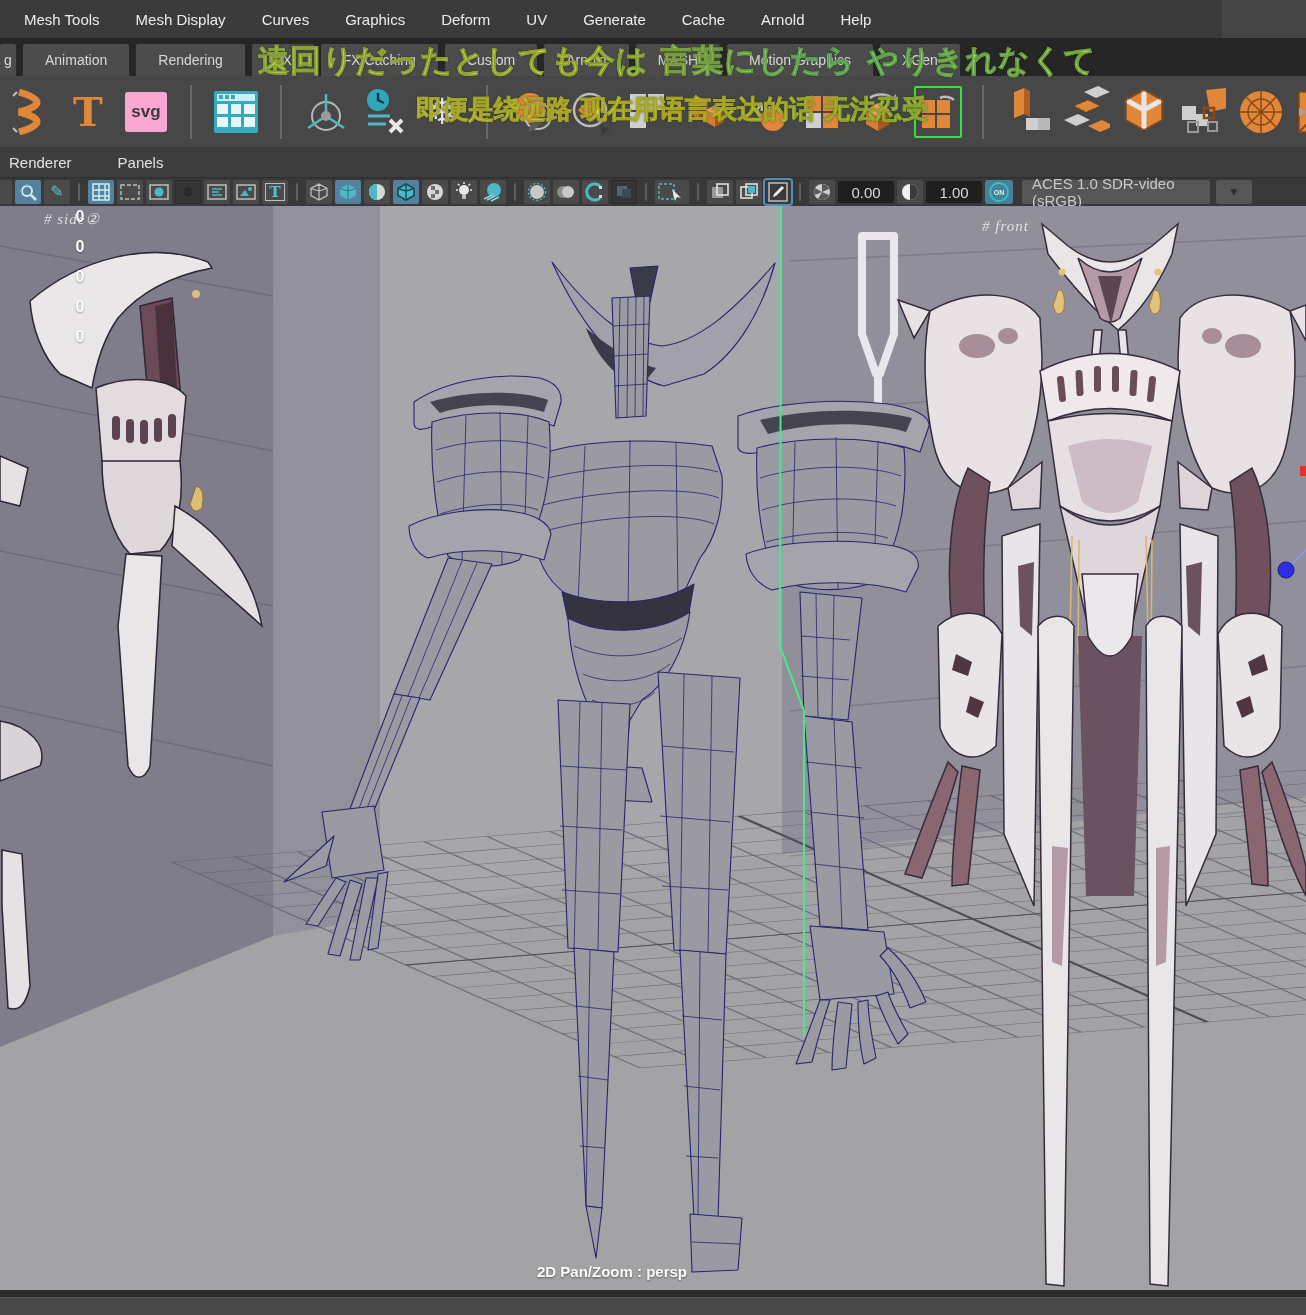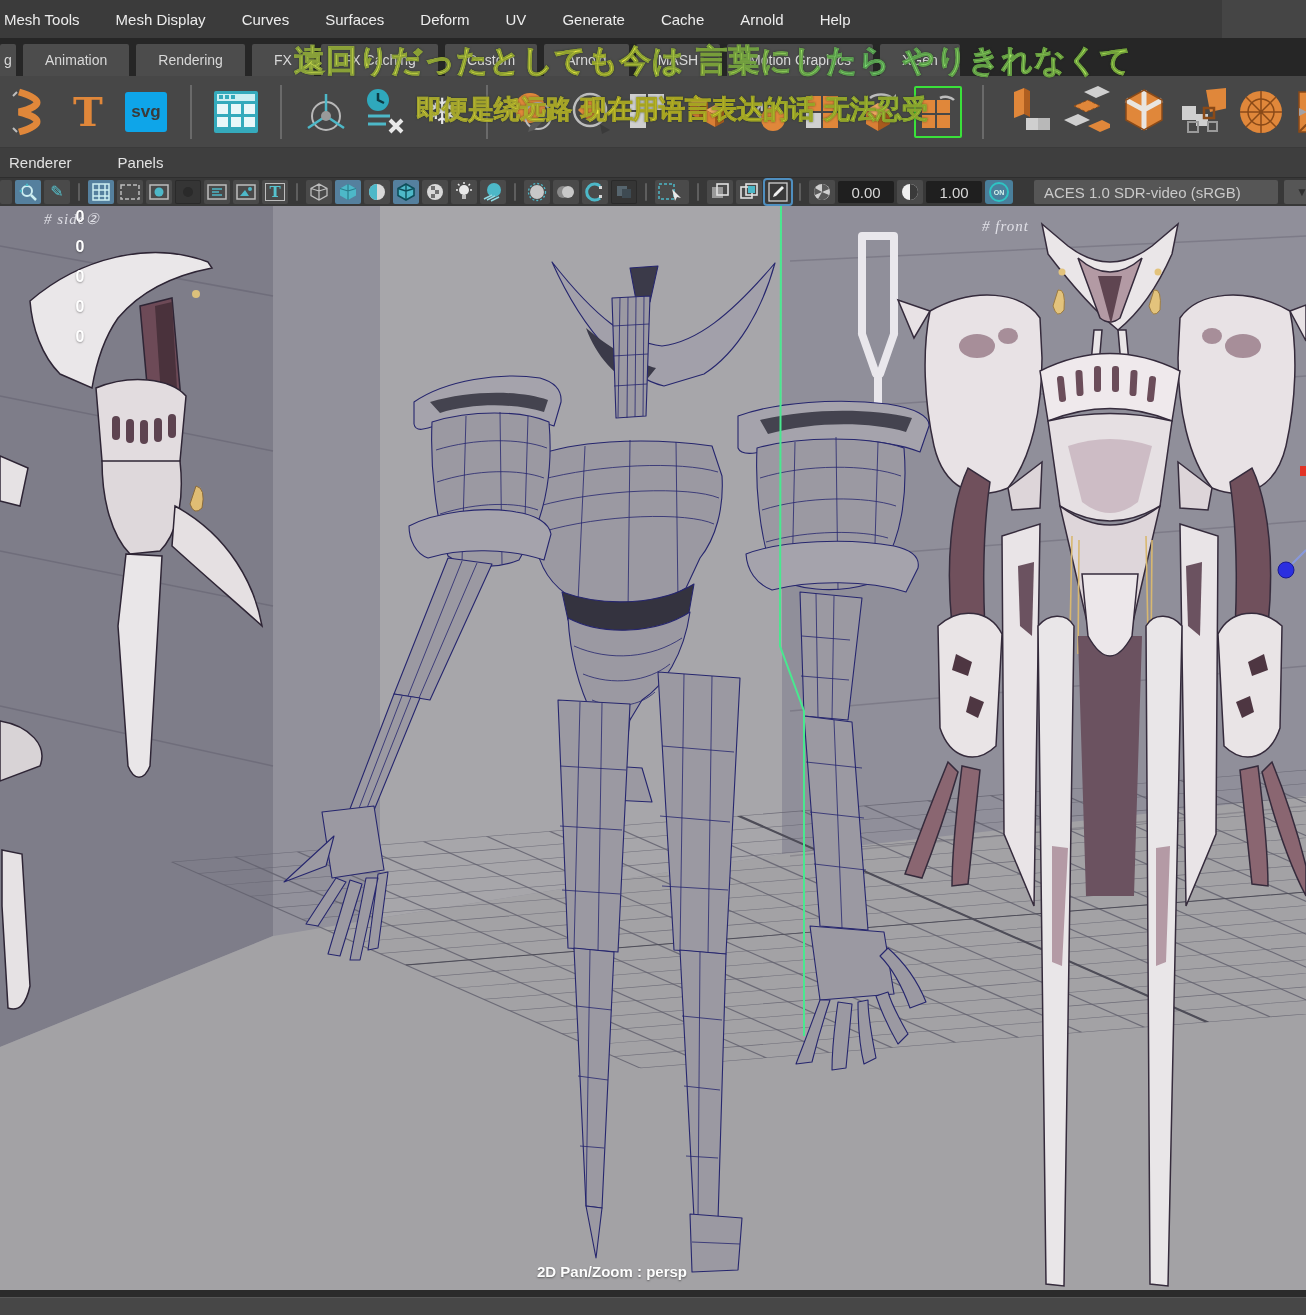--- a/index.html
+++ b/index.html
@@ -2,39 +2,39 @@
 <html><head>
 <meta charset="utf-8">
 <style>
   * { margin:0; padding:0; box-sizing:border-box; }
   html,body { width:1306px; height:1315px; overflow:hidden; background:#454545;
     font-family:"Liberation Sans", sans-serif; }
   #app { position:relative; width:1306px; height:1315px; }
 
   
   #menubar { position:absolute; left:0; top:0; width:1222px; height:38px;
-    background:#3b3b3b; display:flex; align-items:center; gap:36px; padding-left:4px; }
+    background:#3b3b3b; display:flex; align-items:center; gap:36px; padding-left:24px; }
   #menubar .mi { color:#ececec; font-size:15px; cursor:default; white-space:nowrap; }
 
   
   #tabs { position:absolute; left:0; top:38px; width:1306px; height:38px;
     background:#262626; display:flex; align-items:flex-end; gap:7px; }
   .tab { background:#4c4c4c; color:#d8d8d8; font-size:14px; height:32px;
     display:flex; align-items:center; padding:0 22px; border-radius:2px 2px 0 0; }
   .tab.partial { width:16px; padding:0 4px; overflow:hidden; }
 
   
   #shelf { position:absolute; left:0; top:76px; width:1306px; height:72px;
     background:#474747; border-bottom:1px solid #3a3a3a;
     display:flex; align-items:center; gap:10px; padding-left:6px; }
   .shicon { width:48px; height:52px; display:flex; align-items:center; justify-content:center;
     position:relative; flex:none; }
   .shsep { width:2px; height:54px; background:#6a6a6a; margin:0 10px; flex:none; }
   .ttool { font-family:"DejaVu Serif", serif; font-weight:bold; font-size:40px; color:#e0873a; line-height:1; }
-  .svgbadge { width:42px; height:40px; background:#0ea5e9; border-radius:3px; display:flex;
+  .svgbadge { width:42px; height:40px; background:#f9a8d4; border-radius:3px; display:flex;
     align-items:center; justify-content:center; font-weight:bold; font-size:17px; color:#3a3a3a; }
   .wingrid { width:44px; height:42px; background:#35aabc; border-radius:2px; padding:3px; }
   .wingrid .bar { height:7px; background:#cdeef2; margin-bottom:3px; display:flex; gap:2px; padding:1px 2px;}
   .wingrid .bar i { width:4px; height:4px; background:#35aabc; display:block;}
   .wingrid .cells { display:grid; grid-template-columns:repeat(3,1fr); gap:3px; }
   .wingrid .cells i { height:10px; background:#e9f7f9; display:block; }
   .snow { font-size:36px; color:#e8e8e8; font-family:"DejaVu Sans", sans-serif; }
   .rot { font-size:26px; color:#c2c2c2; font-family:"DejaVu Sans", sans-serif; line-height:1; }
   .sel-brackets { border:2px solid #3ae13a; border-radius:2px; }
 
@@ -51,22 +51,22 @@
   .vbtn.hl { background:#55809e; }
   .vbtn.dark { background:#353535; box-shadow:inset 0 0 0 1px #2a2a2a; }
   .vbtn.activebox { background:#3a3a3a; box-shadow:0 0 0 2px #4f8fc0; }
   .vsep { width:2px; height:18px; background:#5e5e5e; margin:0 5px; flex:none; border-radius:1px;}
   .numfield { width:56px; height:22px; background:#1f1f1f; color:#d8d8d8; font-size:15px;
     display:flex; align-items:center; justify-content:center; border-radius:2px; flex:none;}
   #onbtn { width:28px; height:24px; background:#4a7f9b; border-radius:3px; display:flex;
     align-items:center; justify-content:center; flex:none;}
   #onbtn b { width:20px; height:20px; border-radius:50%; border:2px solid #2ec4c4; color:#d6f6ee;
     font-size:7px; display:flex; align-items:center; justify-content:center; font-weight:bold;}
-  #csdrop { width:244px; height:24px; background:#565656; color:#c9c9c9; font-size:15px;
-    display:flex; align-items:center; padding-left:10px; border-radius:2px; flex:none; margin-left:18px;}
+  #csdrop { width:188px; height:24px; background:#565656; color:#c9c9c9; font-size:15px;
+    display:flex; align-items:center; padding-left:10px; border-radius:2px; flex:none; margin-left:6px;}
   #csarrow { width:36px; height:24px; background:#565656; color:#2f2f2f; font-size:12px;
     display:flex; align-items:center; justify-content:center; border-radius:2px; flex:none; margin-left:3px;}
   .glyphteal { color:#55c3cf; font-size:16px; line-height:1; font-family:"DejaVu Sans", sans-serif;}
   .tserif { font-family:"DejaVu Serif", serif; font-weight:bold; color:#55c3cf; font-size:15px; border:1px solid #bdbdbd; padding:0 3px; line-height:1.1;}
 
   
   #viewport { position:absolute; left:0; top:206px; width:1306px; height:1084px; background:#a3a2a6; }
   #vpsvg { position:absolute; left:0; top:0; }
   .hudzero { position:absolute; left:70px; width:20px; color:#fff; font-weight:bold;
     font-size:16px; text-align:center; text-shadow:0 1px 2px rgba(0,0,0,.35); }
@@ -76,41 +76,40 @@
     color:#fdfdfd; font-weight:bold; font-size:15px; text-shadow:0 1px 2px rgba(0,0,0,.45);
     transform:translateX(-41px); }
 
   
   .subtitle { position:absolute; font-weight:bold; white-space:nowrap; z-index:60;
     font-family:"DejaVu Sans", sans-serif;
     -webkit-background-clip:text; background-clip:text; color:transparent;
     filter:drop-shadow(0 0 1px rgba(20,40,15,.55)); }
   #sub-jp { left:258px; top:40px; font-size:31px; letter-spacing:1px;
     background-image:linear-gradient(90deg,#e2ef55 0%,#f2ee3e 38%,#86e87c 68%,#bcee55 100%);
-    margin-left:36px;
     -webkit-text-stroke:0.7px rgba(25,65,25,.45); }
   #sub-cn { left:416px; top:92px; font-size:26px;
     background-image:linear-gradient(90deg,#eef04a 0%,#f4ee33 55%,#b9ee4a 100%);
     -webkit-text-stroke:0.7px rgba(70,70,10,.45); }
 
   
   #strip1 { position:absolute; left:0; top:1290px; width:1306px; height:7px; background:#2b2b2b; }
   #strip2 { position:absolute; left:0; top:1297px; width:1306px; height:18px; background:#474747;
     border-top:1px solid #575757; }
 </style>
 </head>
 <body>
 
 <div id="app">
 
   <div id="menubar">
     <span class="mi">Mesh Tools</span>
     <span class="mi">Mesh Display</span>
     <span class="mi">Curves</span>
-    <span class="mi">Surfaces</span>
+    <span class="mi">Graphics</span>
     <span class="mi">Deform</span>
     <span class="mi">UV</span>
     <span class="mi">Generate</span>
     <span class="mi">Cache</span>
     <span class="mi">Arnold</span>
     <span class="mi">Help</span>
   </div>
 
   <div id="tabs">
     <div class="tab partial">g</div>

